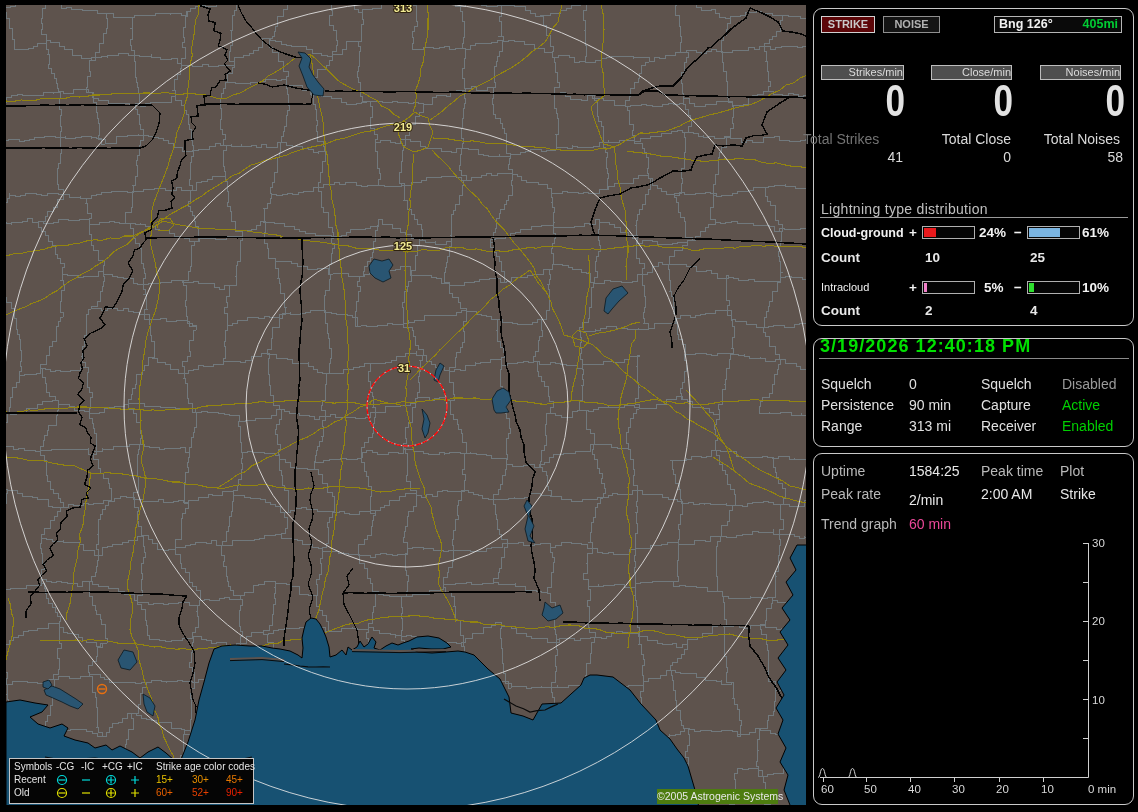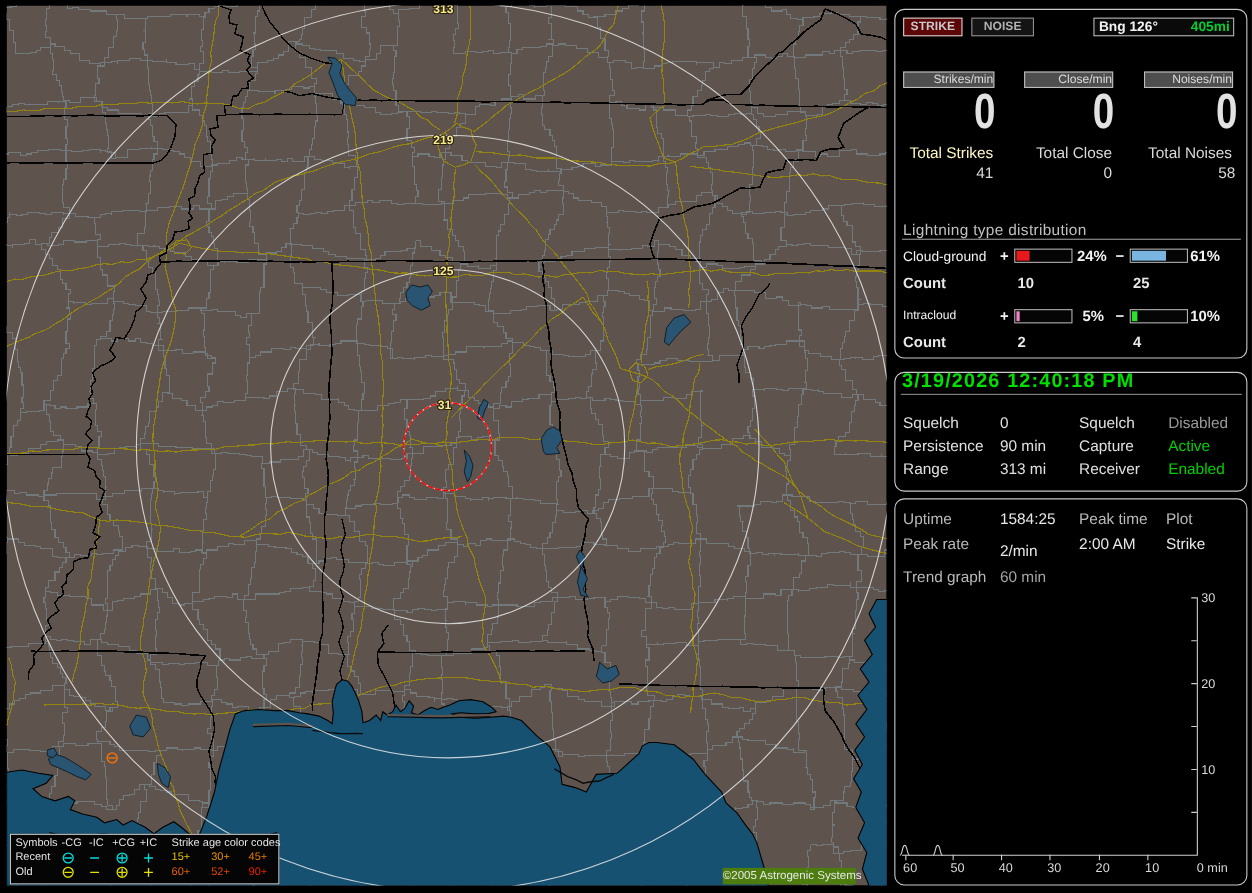--- a/index.html
+++ b/index.html
@@ -136,29 +136,29 @@
 <div class="panel" style="left:813px;top:8px;width:321px;height:318px"></div>
 <div class="ab" style="left:821px;top:16px;width:54px;height:17px;background:#5c0608;border:1px solid #d0d0d0;color:#c9c9c9;font-weight:bold;font-size:11px;text-align:center;line-height:15px">STRIKE</div>
 <div class="ab" style="left:883px;top:16px;width:57px;height:17px;background:#141414;border:1px solid #8f8f8f;color:#b2b2b2;font-weight:bold;font-size:11px;text-align:center;line-height:15px">NOISE</div>
 <div class="ab" style="left:994px;top:16px;width:128px;height:17px;background:#0a0a0a;border:1px solid #b5b5b5;font-weight:bold;font-size:12.5px;line-height:15px"><span style="color:#f2f2f2;padding-left:4px">Bng 126°</span><span style="color:#00cc33;float:right;padding-right:3px">405mi</span></div>
 <div class="chip" style="left:821px;top:65px;width:83px;height:15px">Strikes/min</div>
 <div class="chip" style="left:931px;top:65px;width:81px;height:15px">Close/min</div>
 <div class="chip" style="left:1040px;top:65px;width:81px;height:15px">Noises/min</div>
 <div class="ab" style="left:805px;top:75px;width:100px;text-align:right;color:#e2e2e2;font-size:45px;font-weight:bold;transform:scaleX(0.78);transform-origin:right">0</div>
 <div class="ab" style="left:913px;top:75px;width:100px;text-align:right;color:#e2e2e2;font-size:45px;font-weight:bold;transform:scaleX(0.78);transform-origin:right">0</div>
 <div class="ab" style="left:1025px;top:75px;width:100px;text-align:right;color:#e2e2e2;font-size:45px;font-weight:bold;transform:scaleX(0.78);transform-origin:right">0</div>
-<div class="ab" style="left:803px;top:131px;width:100px;text-align:right;color:#fef9c3;font-size:14px">Total Strikes</div>
+<div class="ab" style="left:803px;top:131px;width:100px;color:#737373;font-size:14px">Total Strikes</div>
 <div class="ab" style="left:911px;top:131px;width:100px;text-align:right;color:#dadada;font-size:14px">Total Close</div>
 <div class="ab" style="left:1020px;top:131px;width:100px;text-align:right;color:#dadada;font-size:14px">Total Noises</div>
 <div class="ab" style="left:803px;top:149px;width:100px;text-align:right;color:#dadada;font-size:14px">41</div>
 <div class="ab" style="left:911px;top:149px;width:100px;text-align:right;color:#dadada;font-size:14px">0</div>
 <div class="ab" style="left:1023px;top:149px;width:100px;text-align:right;color:#dadada;font-size:14px">58</div>
 <div class="ab" style="left:821px;top:201px;color:#c0c0c0;font-size:14px;letter-spacing:0.3px">Lightning type distribution</div>
 <div class="ab" style="left:820px;top:217px;width:308px;border-top:1px solid #9a9a9a"></div>
-<div class="ab" style="left:821px;top:226px;color:#f2f2f2;font-size:12.5px;font-weight:normal">Cloud-ground</div>
+<div class="ab" style="left:821px;top:226px;color:#f2f2f2;font-size:12.5px;font-weight:bold">Cloud-ground</div>
 <div class="ab" style="left:909px;top:225px;color:#f2f2f2;font-size:13.5px;font-weight:bold">+</div>
 <div class="bar" style="left:922px;top:226px">
     <i style="width:24%;background:#e8191c"></i>
   </div>
 <div class="ab" style="left:979px;top:225px;color:#f2f2f2;font-size:13.5px;font-weight:bold">24%</div>
 <div class="ab" style="left:1014px;top:225px;color:#f2f2f2;font-size:13.5px;font-weight:bold">−</div>
 <div class="bar" style="left:1027px;top:226px">
     <i style="width:61%;background:#7ab4e0"></i>
   </div>
 <div class="ab" style="left:1082px;top:225px;color:#f2f2f2;font-size:13.5px;font-weight:bold">61%</div>
@@ -199,21 +199,21 @@
 <div class="panel" style="left:813px;top:453px;width:321px;height:352px"></div>
 <div class="ab" style="left:821px;top:463px;color:#b9b9b9;font-size:14px">Uptime</div>
 <div class="ab" style="left:909px;top:463px;color:#e8e8e8;font-size:14px">1584:25</div>
 <div class="ab" style="left:981px;top:463px;color:#b9b9b9;font-size:14px">Peak time</div>
 <div class="ab" style="left:1060px;top:463px;color:#b9b9b9;font-size:14px">Plot</div>
 <div class="ab" style="left:821px;top:486px;color:#b9b9b9;font-size:14px">Peak rate</div>
 <div class="ab" style="left:909px;top:492px;color:#e8e8e8;font-size:14px">2/min</div>
 <div class="ab" style="left:981px;top:486px;color:#e8e8e8;font-size:14px">2:00 AM</div>
 <div class="ab" style="left:1060px;top:486px;color:#e8e8e8;font-size:14px">Strike</div>
 <div class="ab" style="left:821px;top:516px;color:#b9b9b9;font-size:14px">Trend graph</div>
-<div class="ab" style="left:909px;top:516px;color:#a3a3a3;font-size:14px">60 min</div>
+<div class="ab" style="left:909px;top:516px;color:#ec4899;font-size:14px">60 min</div>
 <svg class="ab" style="left:813px;top:453px" width="321" height="352" viewBox="813 453 321 352">
 <g stroke="#d0d0d0" fill="none" stroke-width="1">
 <path d="M1088.5 543L1088.5 777.5L820 777.5"></path>
 <path d="M1083 543.5L1088 543.5M1083 582.5L1088 582.5M1083 621.5L1088 621.5M1083 660.5L1088 660.5M1083 699.5L1088 699.5M1083 738.5L1088 738.5"></path>
 <path d="M823.5 777L823.5 782M866.5 777L866.5 782M910.5 777L910.5 782M954.5 777L954.5 782M999.5 777L999.5 782M1043.5 777L1043.5 782"></path>
 <path d="M818 777.5c2.5 0 2 -9 4.5 -9c2.5 0 2 9 4.5 9"></path>
 <path d="M848 777.5c2.5 0 2 -9 4.5 -9c2.5 0 2 9 4.5 9"></path>
 </g>
 <g fill="#d8d8d8" font-size="11.5" font-family="'Liberation Sans',sans-serif">
 <text x="1092" y="547">30</text>

